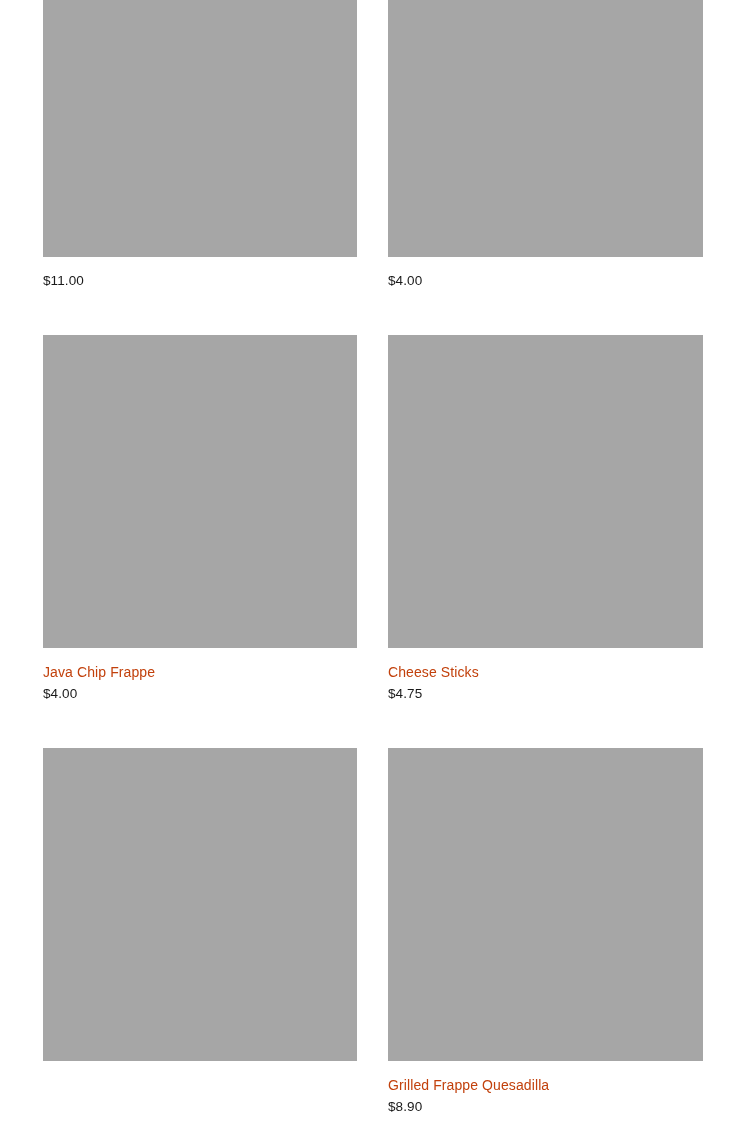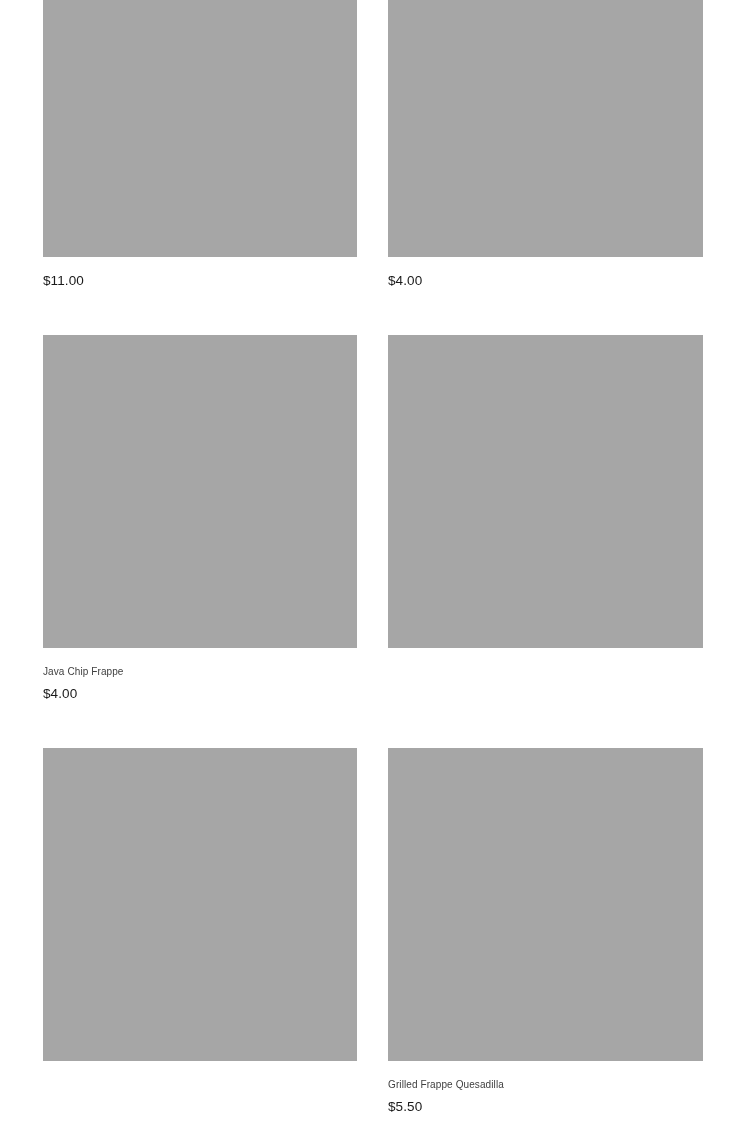--- a/index.html
+++ b/index.html
@@ -47,24 +47,24 @@
     height: 313px;
     background: #a6a6a6;
     display: block;
   }
 
   .card-info {
     padding-top: 13px;
   }
 
   .card-name {
-    font-size: 10px;
+    font-size: 14px;
     line-height: 22px;
     font-weight: 400;
-    color: #404040;
+    color: #c2410c;
     letter-spacing: 0.1px;
     white-space: nowrap;
   }
 
   .card-price {
     font-size: 13.5px;
     line-height: 22px;
     font-weight: 400;
     color: #1a1a1a;
     letter-spacing: 0.1px;
@@ -96,28 +96,32 @@
     <div class="menu-card">
       <div class="card-thumb"></div>
       <div class="card-info">
         <div class="card-name">Java Chip Frappe</div>
         <div class="card-price">$4.00</div>
       </div>
     </div>
 
     <div class="menu-card">
       <div class="card-thumb"></div>
+      <div class="card-info">
+        <div class="card-name">Cheese Sticks</div>
+        <div class="card-price">$4.75</div>
+      </div>
     </div>
 
     <div class="menu-card">
       <div class="card-thumb"></div>
     </div>
 
     <div class="menu-card">
       <div class="card-thumb"></div>
       <div class="card-info">
         <div class="card-name">Grilled Frappe Quesadilla</div>
-        <div class="card-price">$5.50</div>
+        <div class="card-price">$8.90</div>
       </div>
     </div>
 
   </div>
 </div>
 
 </body></html>

